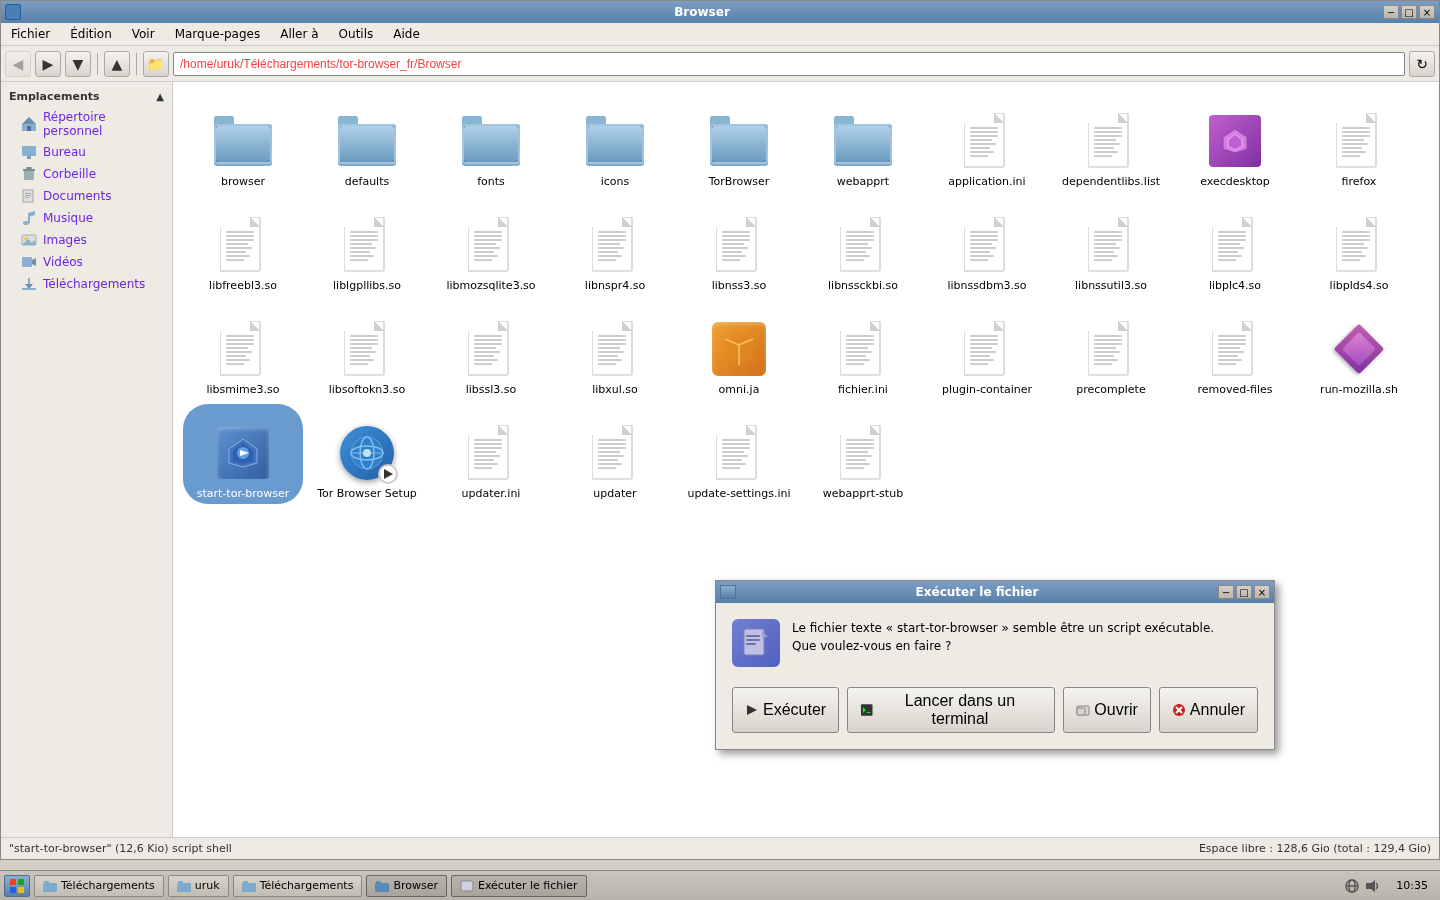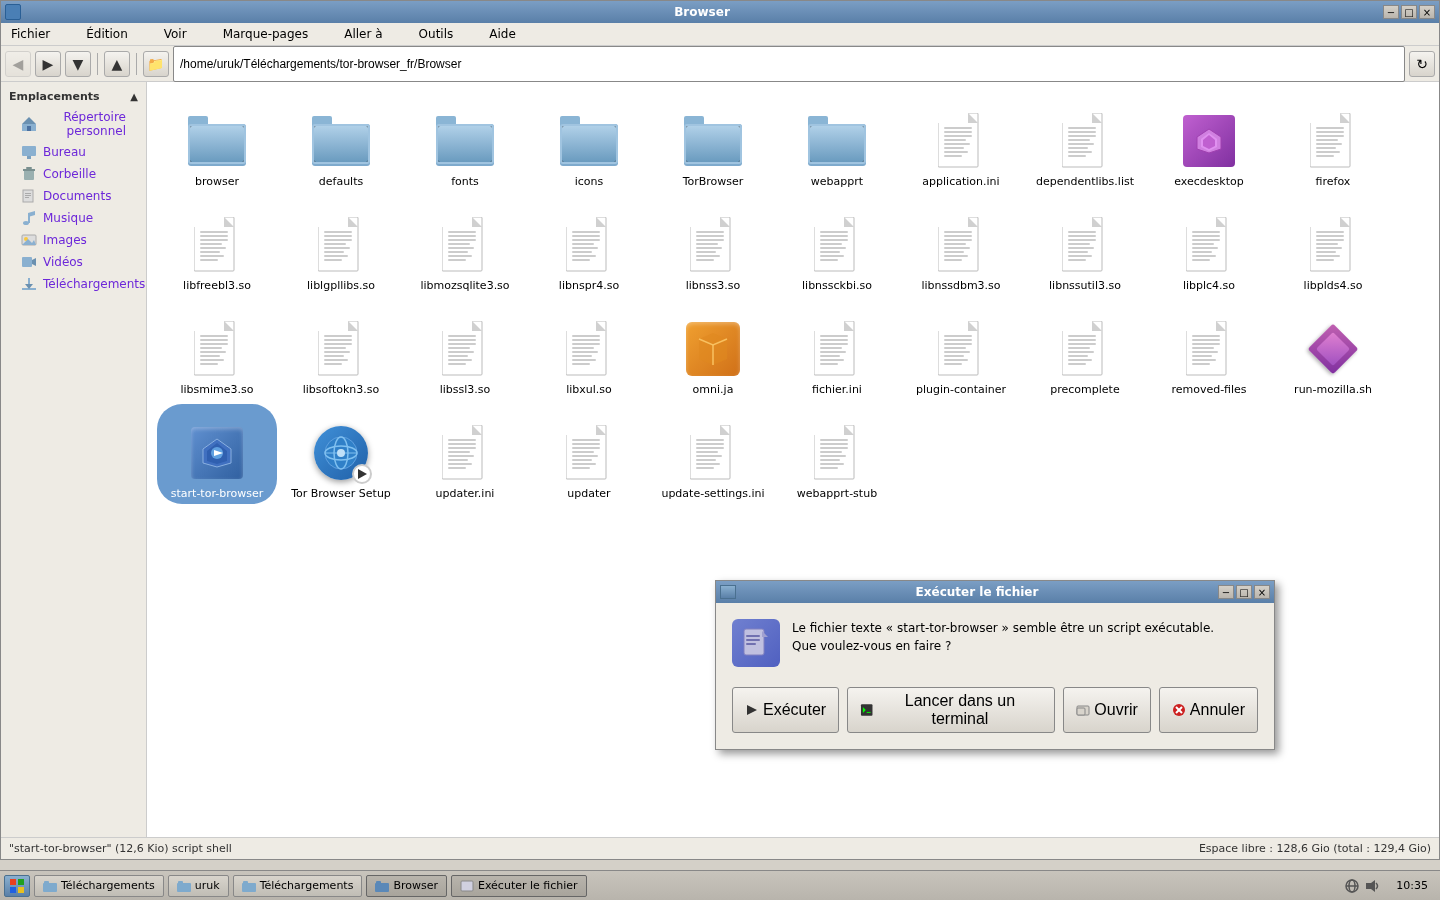--- a/index.html
+++ b/index.html
@@ -10,36 +10,36 @@
 
     
     .titlebar { background: linear-gradient(to bottom, #7b9ec4 0%, #5a7fa8 100%); height: 22px; display: flex; align-items: center; justify-content: space-between; padding: 0 4px; }
     .titlebar-left { display: flex; align-items: center; gap: 4px; }
     .titlebar-icon { width: 16px; height: 16px; background: #4a7fb5; border: 1px solid #2a5f95; border-radius: 2px; }
     .titlebar-title { color: white; font-weight: bold; font-size: 12px; flex: 1; text-align: center; }
     .titlebar-buttons { display: flex; gap: 2px; }
     .titlebar-btn { width: 16px; height: 14px; background: linear-gradient(to bottom, #d4d0c8, #bab5ad); border: 1px solid #888; font-size: 10px; display: flex; align-items: center; justify-content: center; cursor: pointer; }
 
     
-    .menubar { background: #eeebe4; border-bottom: 1px solid #ccc; padding: 2px 4px; display: flex; gap: 24px; }
+    .menubar { background: #eeebe4; border-bottom: 1px solid #ccc; padding: 2px 4px; display: flex; gap: 8px; }
     .menubar-item { padding: 2px 6px; cursor: pointer; font-size: 12px; color: #000; }
 
     
     .toolbar { background: #eeebe4; border-bottom: 1px solid #ccc; padding: 3px 4px; display: flex; align-items: center; gap: 4px; height: 36px; }
     .toolbar-btn { width: 26px; height: 26px; background: linear-gradient(to bottom, #f5f3ef, #d8d4cc); border: 1px solid #aaa; border-radius: 3px; display: flex; align-items: center; justify-content: center; cursor: pointer; font-size: 14px; color: #333; }
     .toolbar-btn.disabled { opacity: 0.4; cursor: default; }
     .toolbar-separator { width: 1px; height: 22px; background: #aaa; margin: 0 2px; }
-    .address-bar { flex: 1; height: 36px; border: 1px solid #888; background: white; padding: 8px 6px; font-size: 12px; border-radius: 2px; color: #000000; }
+    .address-bar { flex: 1; height: 24px; border: 1px solid #888; background: white; padding: 8px 6px; font-size: 12px; border-radius: 2px; color: #ef4444; }
     .reload-btn { width: 26px; height: 26px; background: linear-gradient(to bottom, #f5f3ef, #d8d4cc); border: 1px solid #aaa; border-radius: 3px; display: flex; align-items: center; justify-content: center; cursor: pointer; font-size: 14px; }
 
     
     .main { display: flex; flex: 1; overflow: hidden; }
 
     
-    .sidebar { width: 146px; background: #eeebe4; border-right: 1px solid #ccc; padding: 4px 0; text-align: right; }
+    .sidebar { width: 172px; background: #eeebe4; border-right: 1px solid #ccc; padding: 4px 0; }
     .sidebar-section { padding: 4px 8px; font-size: 11px; color: #333; font-weight: bold; display: flex; align-items: center; justify-content: space-between; }
     .sidebar-item { display: flex; align-items: center; gap: 6px; padding: 3px 20px; cursor: pointer; font-size: 12px; color: #6d28d9; }
     .sidebar-icon { width: 16px; height: 16px; display: flex; align-items: center; justify-content: center; }
 
     
     .file-grid { flex: 1; padding: 10px; display: flex; flex-wrap: wrap; align-content: flex-start; gap: 4px; overflow-y: auto; background: white; }
     .file-item { width: 120px; height: 100px; display: flex; flex-direction: column; align-items: center; justify-content: flex-end; padding: 4px; cursor: pointer; border-radius: 3px; gap: 4px; }
     .file-item.selected { background: #6a9bcf; border-radius: 25px; }
     .file-item.selected .file-label { color: white; }
     .file-icon { width: 60px; height: 60px; display: flex; align-items: center; justify-content: center; }

